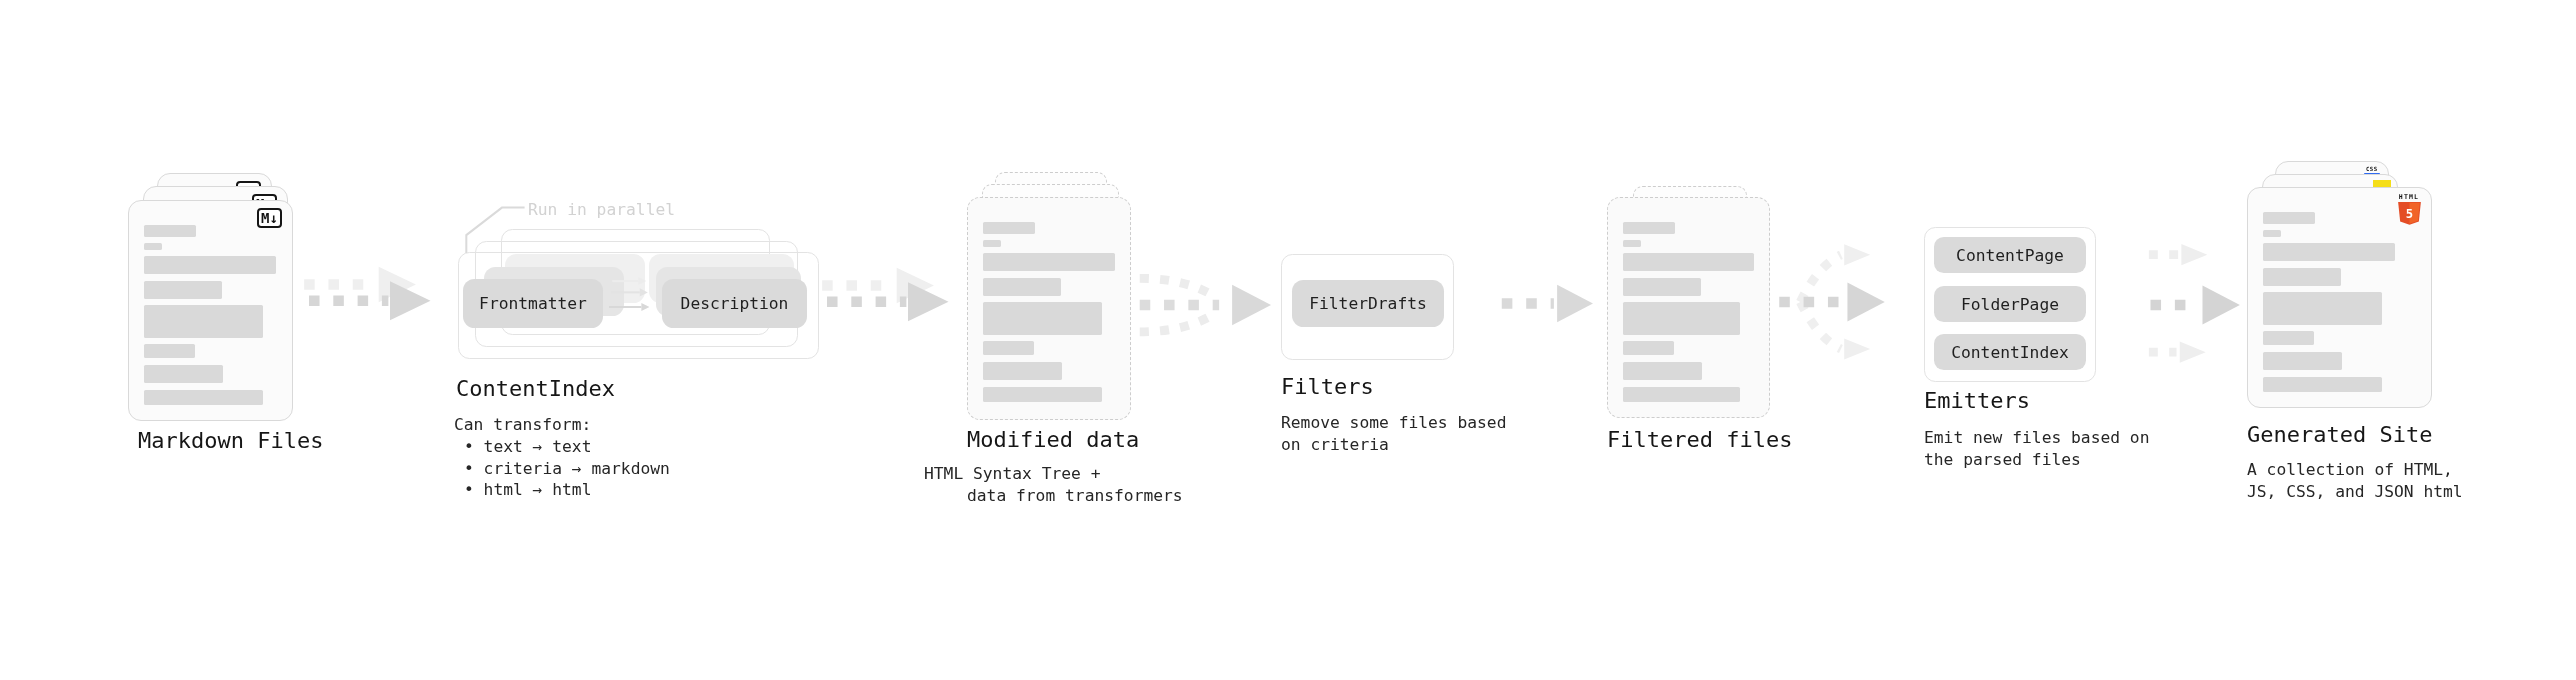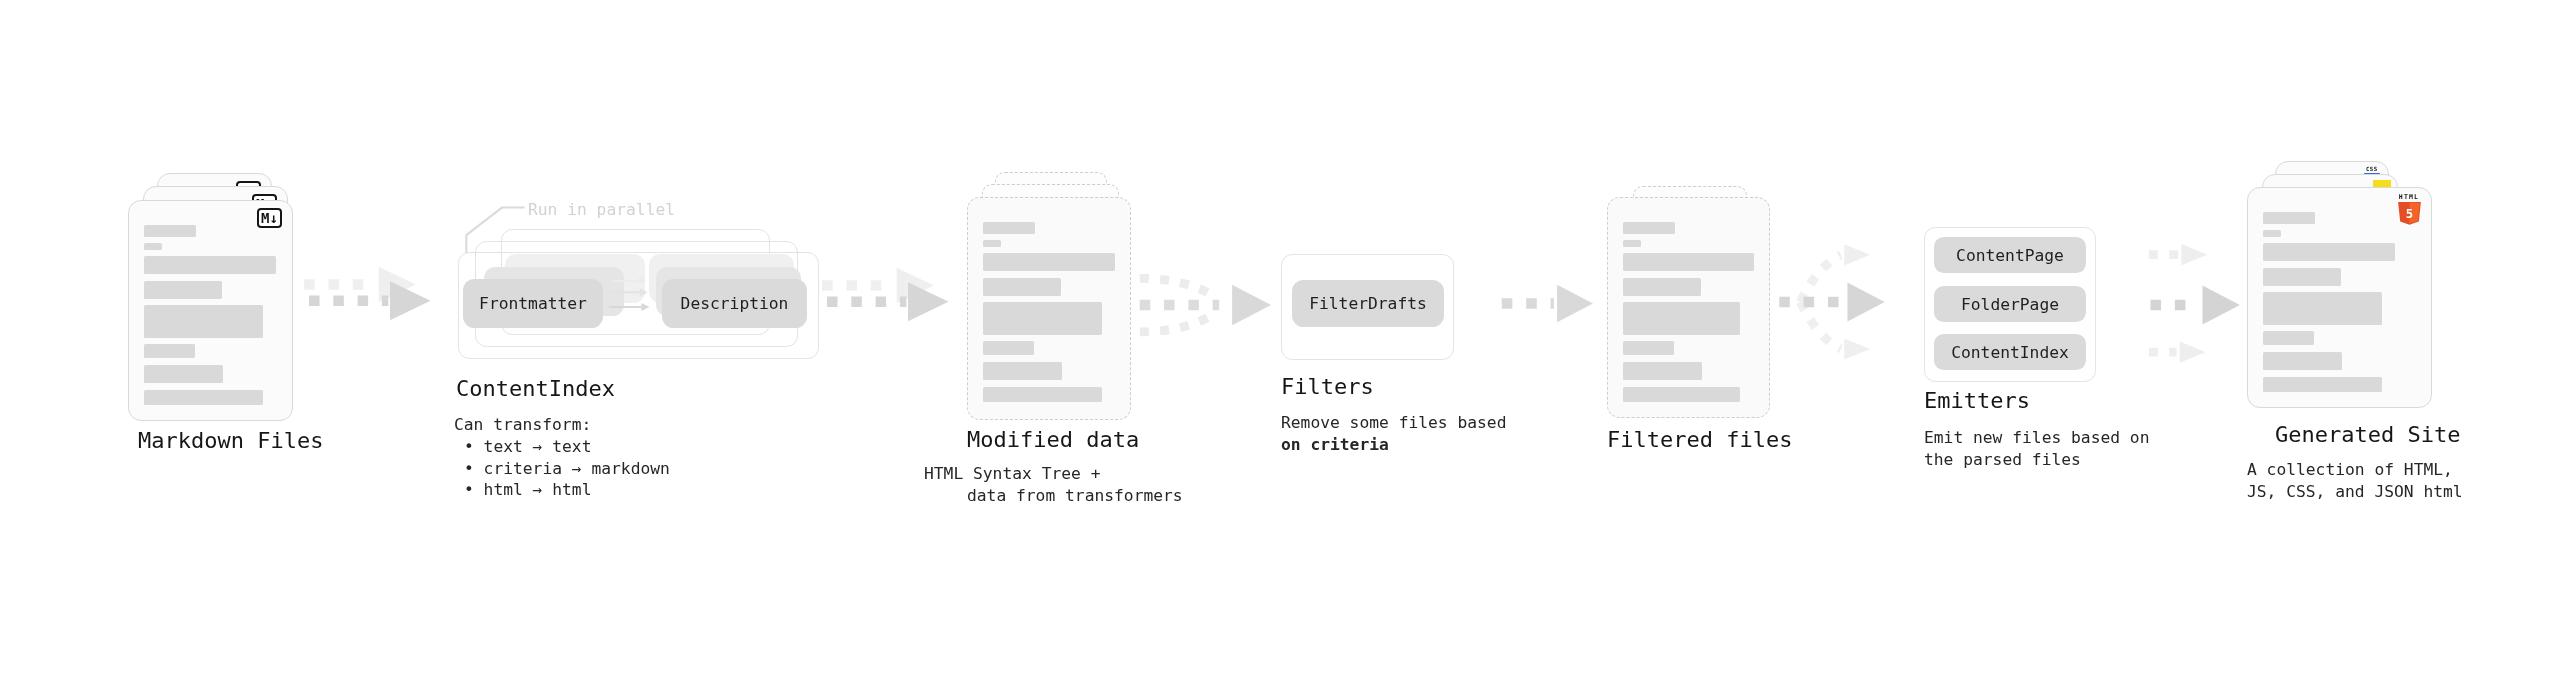--- a/index.html
+++ b/index.html
@@ -145,21 +145,21 @@
     <path d="M2,14 Q58,14 94,36" fill="none" stroke="#ececec" stroke-width="11" stroke-dasharray="11 14"></path>
     <path d="M2,80 Q58,80 94,58" fill="none" stroke="#ececec" stroke-width="11" stroke-dasharray="11 14"></path>
     <line x1="2" y1="47" x2="100" y2="47" stroke="#dcdcdc" stroke-width="13" stroke-dasharray="13 17"></line>
     <polygon points="116,22 164,47 116,72" fill="#d9d9d9"></polygon>
   </svg>
 
   <div class="abs panel filled" style="left:1281px;top:254px;width:173px;height:106px;"></div>
   <div class="abs chip" style="left:1292px;top:280px;width:152px;height:47px;">FilterDrafts</div>
   <div class="abs section-title" style="left:1281px;top:375px;">Filters</div>
   <div class="abs section-sub" style="left:1281px;top:412px;">Remove some files based</div>
-  <div class="abs section-sub" style="left:1281px;top:434px;font-weight:bold;">on criteria</div>
+  <div class="abs section-sub" style="left:1281px;top:434px;">on criteria</div>
 
   <svg class="abs" style="left:1500px;top:275px;" width="98" height="57" viewBox="0 0 120 70">
     <line x1="2" y1="35" x2="66" y2="35" stroke="#d9d9d9" stroke-width="13" stroke-dasharray="13 17"></line>
     <polygon points="70,12 114,35 70,58" fill="#d9d9d9"></polygon>
   </svg>
 
   <div class="abs dashed-tab" style="left:1633px;top:186px;width:114px;height:41px;"></div>
   <div class="abs dashed-card" style="left:1607px;top:197px;width:163px;height:221px;">
     <div class="bars">
       <i class="bar" style="width:52px;height:11.4px"></i>
@@ -228,18 +228,18 @@
       <i class="bar" style="width:52px;height:11.4px"></i>
         <i class="bar" style="width:18px;height:6.5px"></i>
       <i class="bar" style="width:132px;height:18px"></i>
         <i class="bar" style="width:78px;height:18px"></i>
       <i class="bar" style="width:119px;height:32.5px"></i>
         <i class="bar" style="width:51px;height:14px"></i>
       <i class="bar" style="width:79px;height:18.7px"></i>
         <i class="bar" style="width:119px;height:14.6px"></i>
     </div>
   </div>
-  <div class="abs section-title" style="left:2247px;top:423px;margin-left:28px;">Generated Site</div>
+  <div class="abs section-title" style="left:2247px;top:423px;">Generated Site</div>
   <div class="abs section-sub" style="left:2247px;top:459px;">A collection of HTML,</div>
   <div class="abs section-sub" style="left:2247px;top:481px;">JS, CSS, and JSON html</div>
 
 </div>
 
 
 </body></html>

